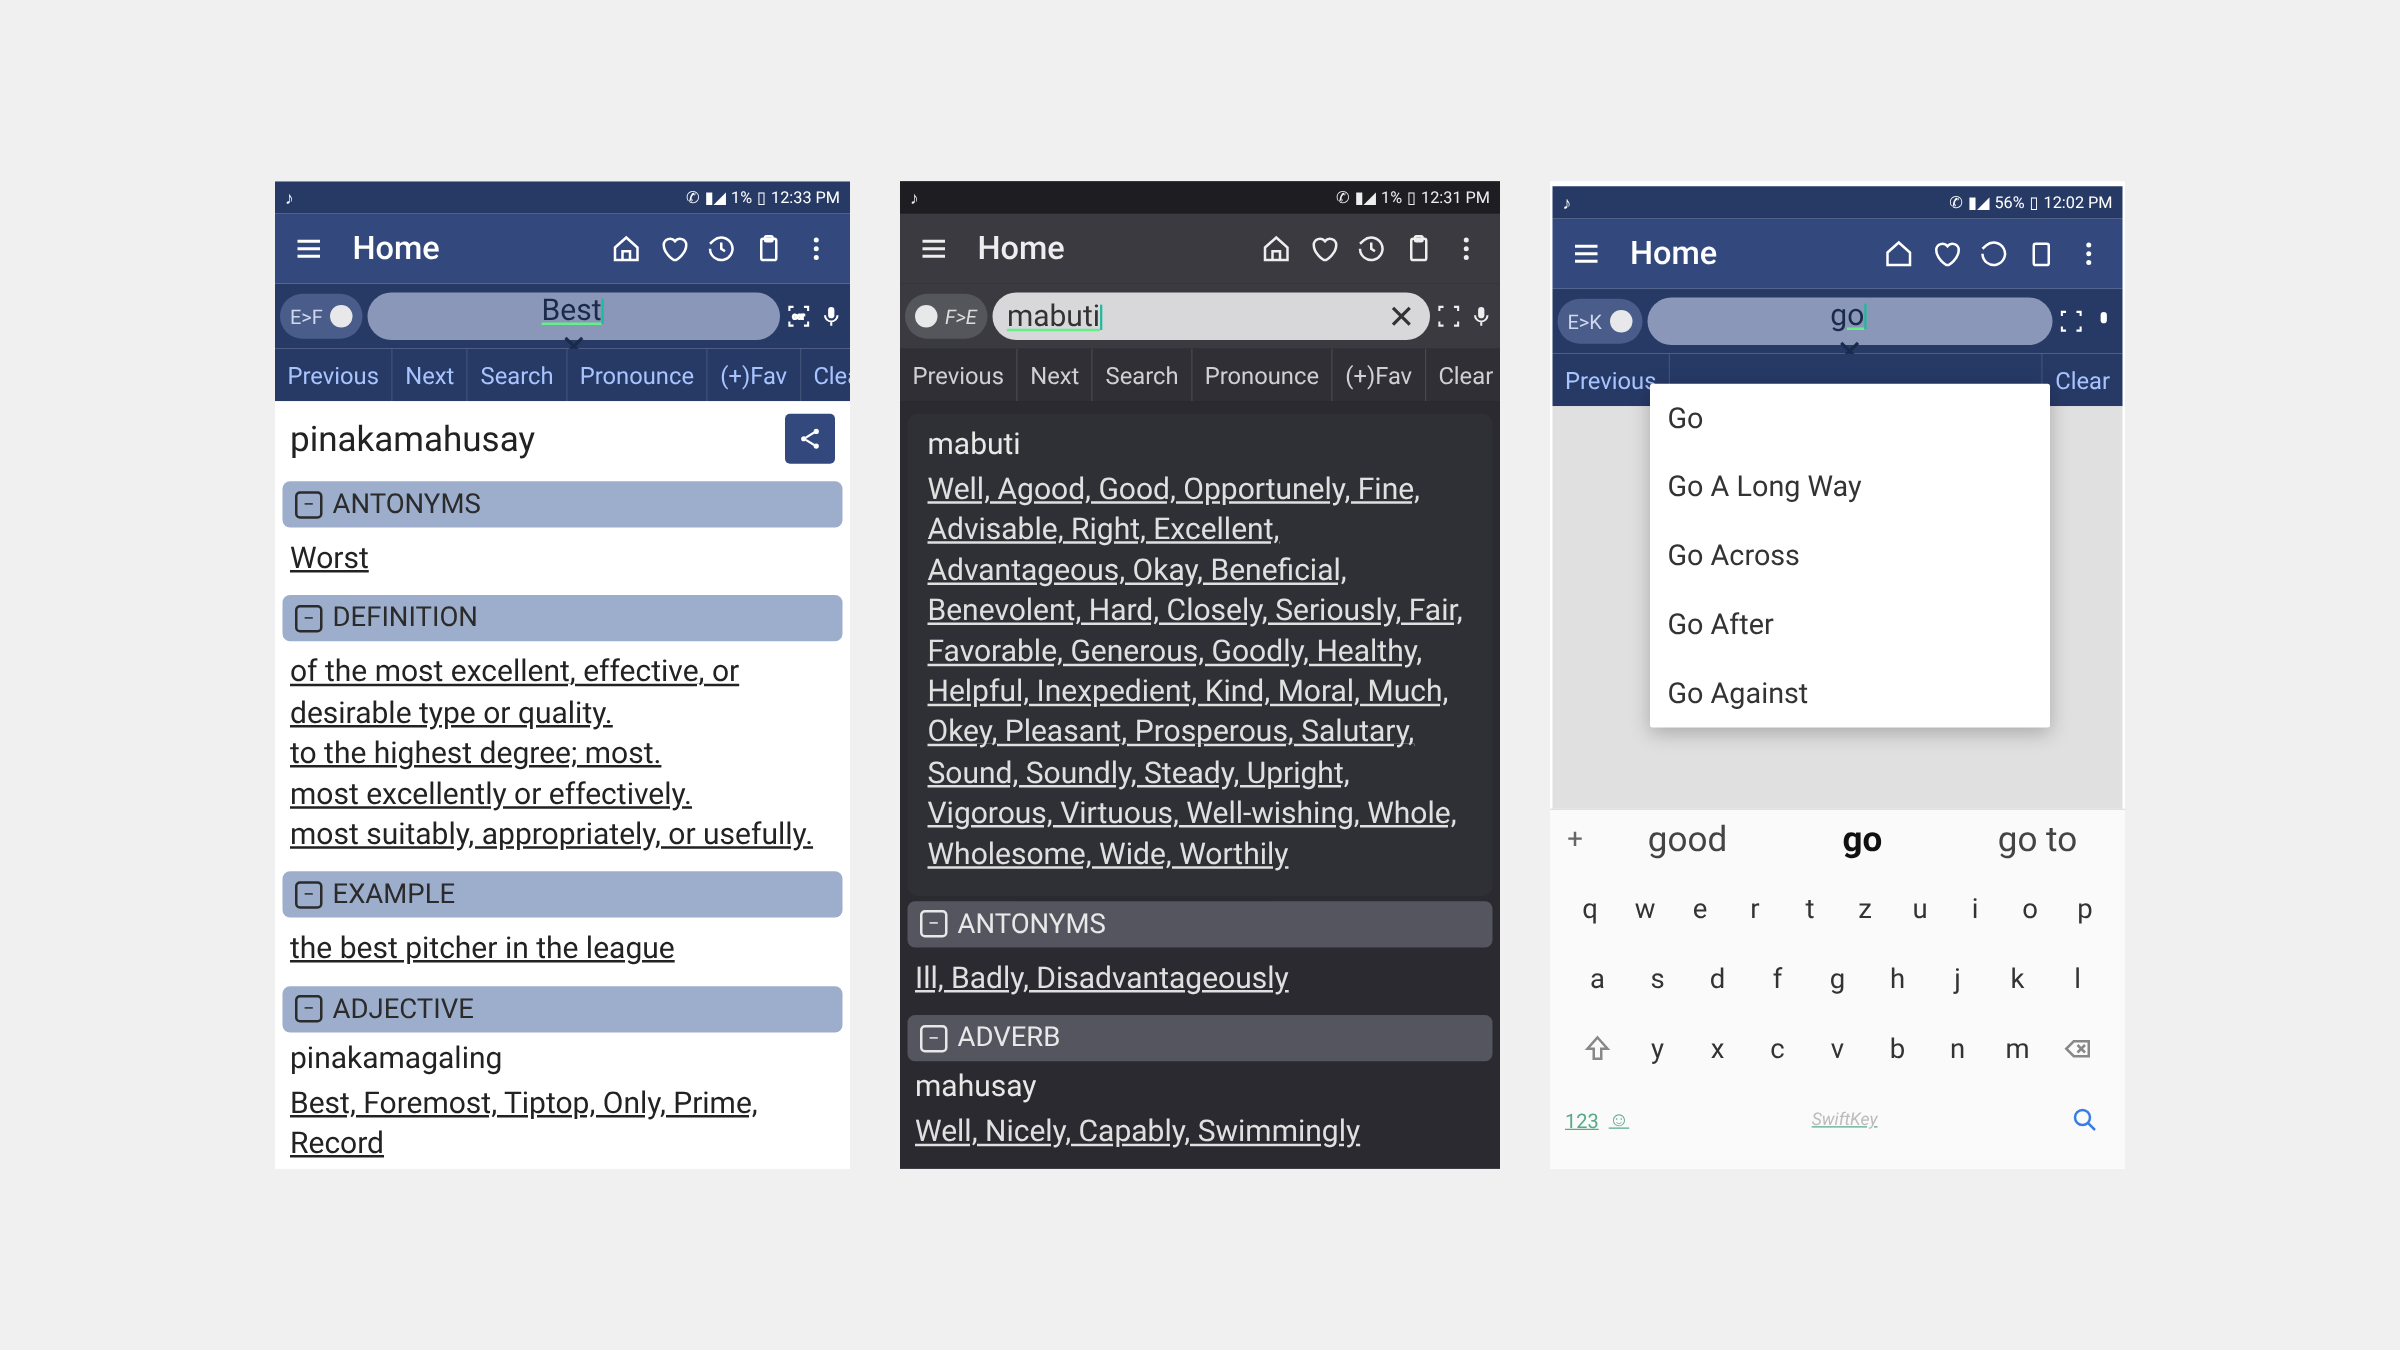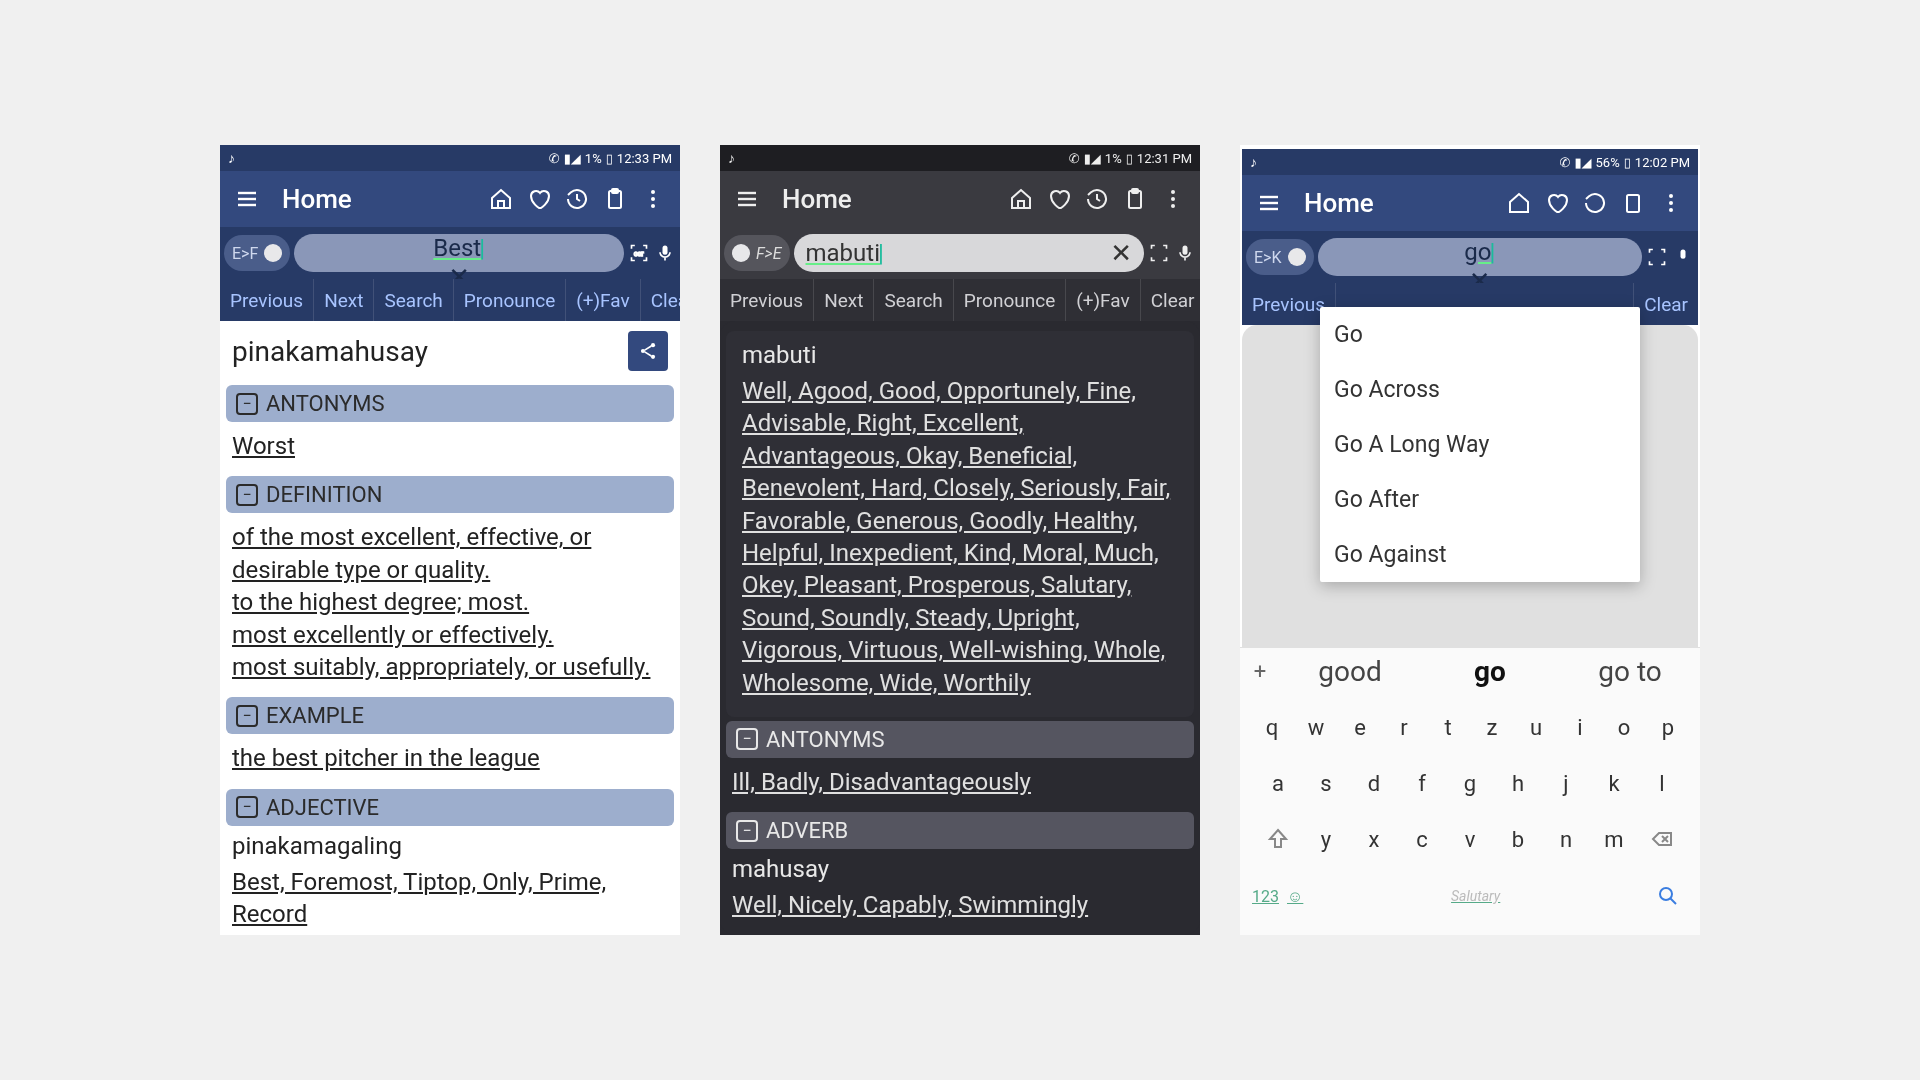--- a/index.html
+++ b/index.html
@@ -45,21 +45,21 @@
   
   .tabs { height:42px; display:flex; align-items:stretch; }
   .tabs.light { background:#273a66; }
   .tabs.dark  { background:#2f2f35; }
   .tabs .tab { flex:0 0 auto; padding:0 10px; display:flex; align-items:center; justify-content:center; font-size:19px; border-right:1px solid rgba(255,255,255,0.12); }
   .tabs.light .tab { color:#a8c4ff; }
   .tabs.dark  .tab { color:#d0d0d4; }
   .tabs .tab:last-child { border-right:none; }
 
   
-  .content { flex:1; overflow:hidden; padding:6px;border-radius:15px; }
+  .content { flex:1; overflow:hidden; padding:6px; }
   .content.light { background:#fff; color:#222; }
   .content.dark  { background:#2a2a30; color:#e8e8e8; }
 
   .headword { display:flex; align-items:center; padding:4px 6px 10px; }
   .headword .word { font-size:28px; flex:1; }
   .sharebtn { width:40px; height:40px; background:#33497e; border-radius:4px; display:flex; align-items:center; justify-content:center; }
   .sharebtn svg { width:20px; height:20px; fill:#fff; }
 
   .section { border-radius:6px; padding:6px 10px; margin:4px 0; font-size:22px; display:flex; align-items:center; gap:8px; }
   .section.light { background:#9daecd; color:#2b2b2b; }
@@ -408,22 +408,22 @@
     <div class="tabs light">
       <div class="tab">Previous</div>
       <div class="tab" style="flex:1"></div>
       <div class="tab">Clear</div>
     </div>
 
     <div class="content light" style="background:#e0e0e0"></div>
 
     <div class="dropdown">
       <div class="item">Go</div>
+      <div class="item">Go A Long Way</div>
       <div class="item">Go Across</div>
-      <div class="item">Go A Long Way</div>
       <div class="item">Go After</div>
       <div class="item">Go Against</div>
     </div>
 
     <div class="kbwrap">
       <div class="sugrow">
         <div class="plus">+</div>
         <div class="sug">good</div>
         <div class="sug bold">go</div>
         <div class="sug">go to</div>
@@ -468,21 +468,21 @@
           <div class="key bk">
               <svg viewBox="0 0 24 24" fill="none" stroke="#888" stroke-width="2">
                 <path d="M21 6H9l-6 6 6 6h12z"></path>
                 <path d="M12 9l6 6M18 9l-6 6"></path>
               </svg>
             </div>
         </div>
         <div class="kbbottom">
           <span style="color:#5a8">123</span>
           <span style="margin-left:8px">☺</span>
-          <span class="swiftkey">Salutary</span>
+          <span class="swiftkey">SwiftKey</span>
           <span class="key srch">
               <svg viewBox="0 0 24 24" fill="none" stroke="#3a7de0" stroke-width="2">
                 <circle cx="10" cy="10" r="6"></circle>
                 <line x1="20" y1="20" x2="14.5" y2="14.5"></line>
               </svg>
             </span>
         </div>
       </div>
     </div>
   </div>

